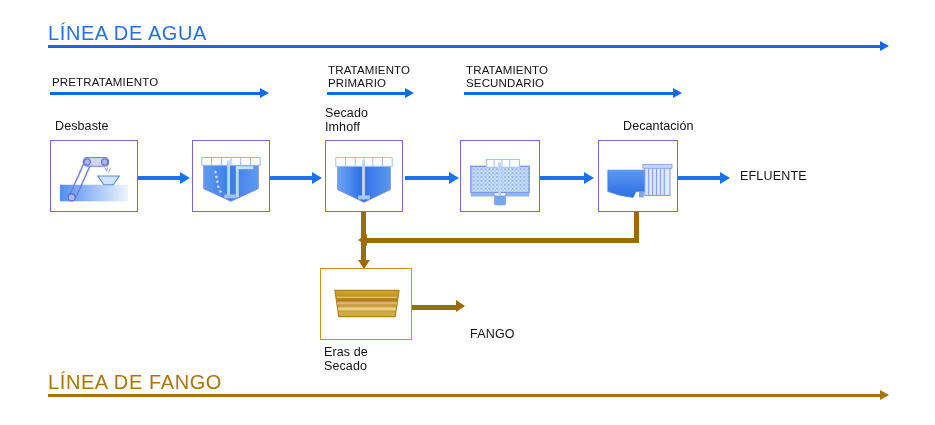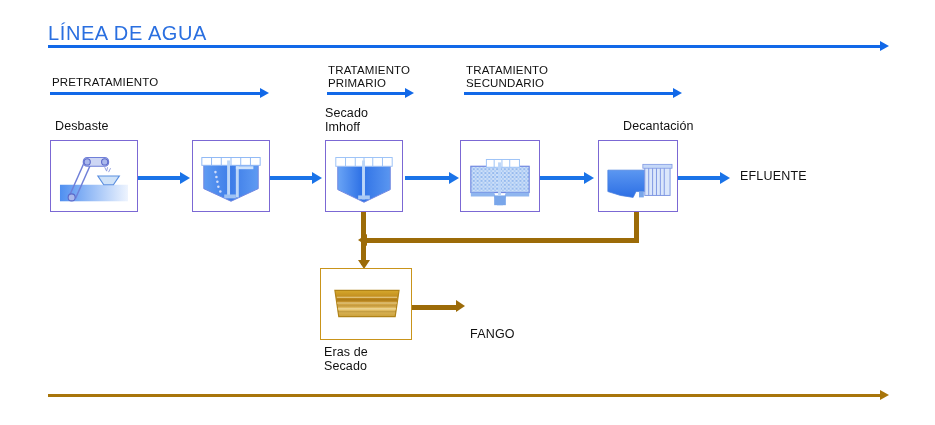--- a/index.html
+++ b/index.html
@@ -263,16 +263,17 @@
         <line x1="17" y1="41" x2="77" y2="41"></line>
       </g>
       <g stroke="#8d6510" stroke-width="0.7" opacity="0.55">
         <line x1="16" y1="32" x2="78" y2="32"></line>
         <line x1="17" y1="38" x2="77" y2="38"></line>
         <line x1="17" y1="44" x2="77" y2="44"></line>
       </g>
     </svg>
   </div>
 
+  <div class="hdr sludge">LÍNEA DE FANGO</div>
   <div class="rule sludge" style="left:48px;top:394px;width:835px;"></div>
   <div class="tip sludge" style="left:880px;top:390px;"></div>
 
 </div>
 
 </body></html>

